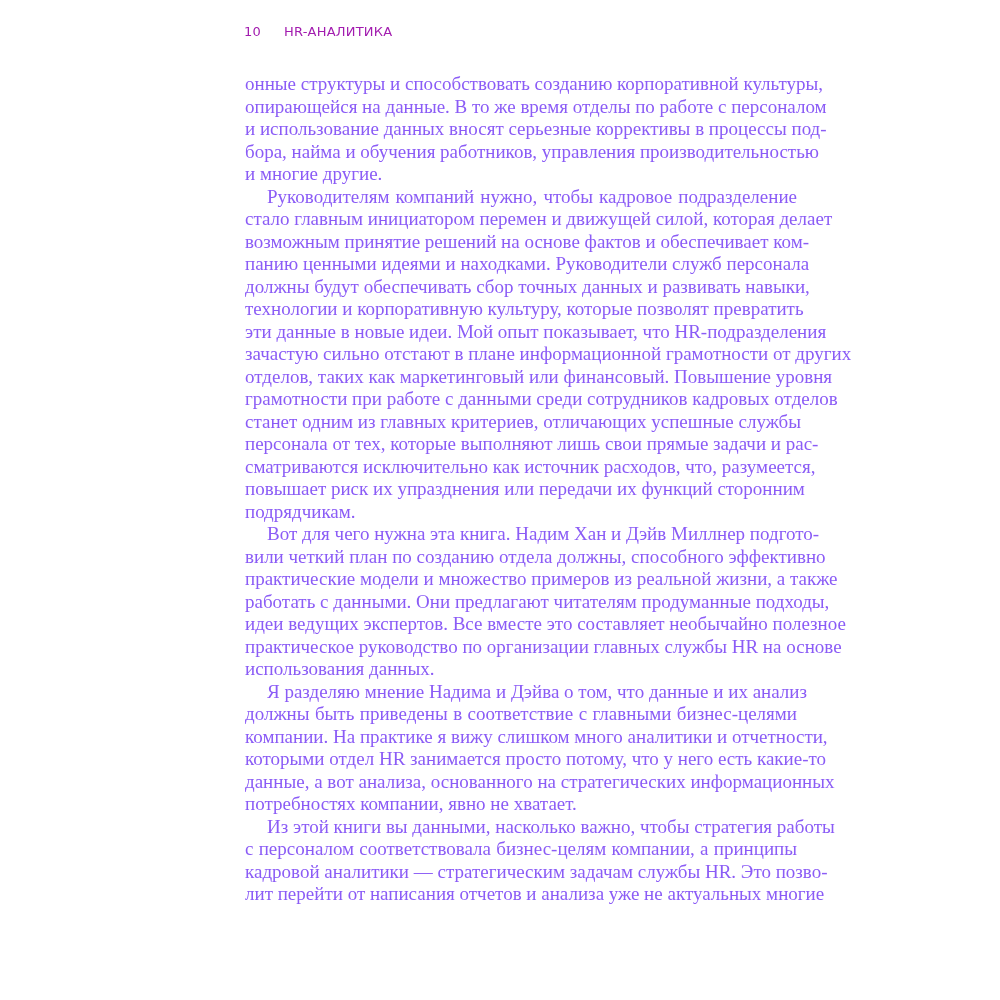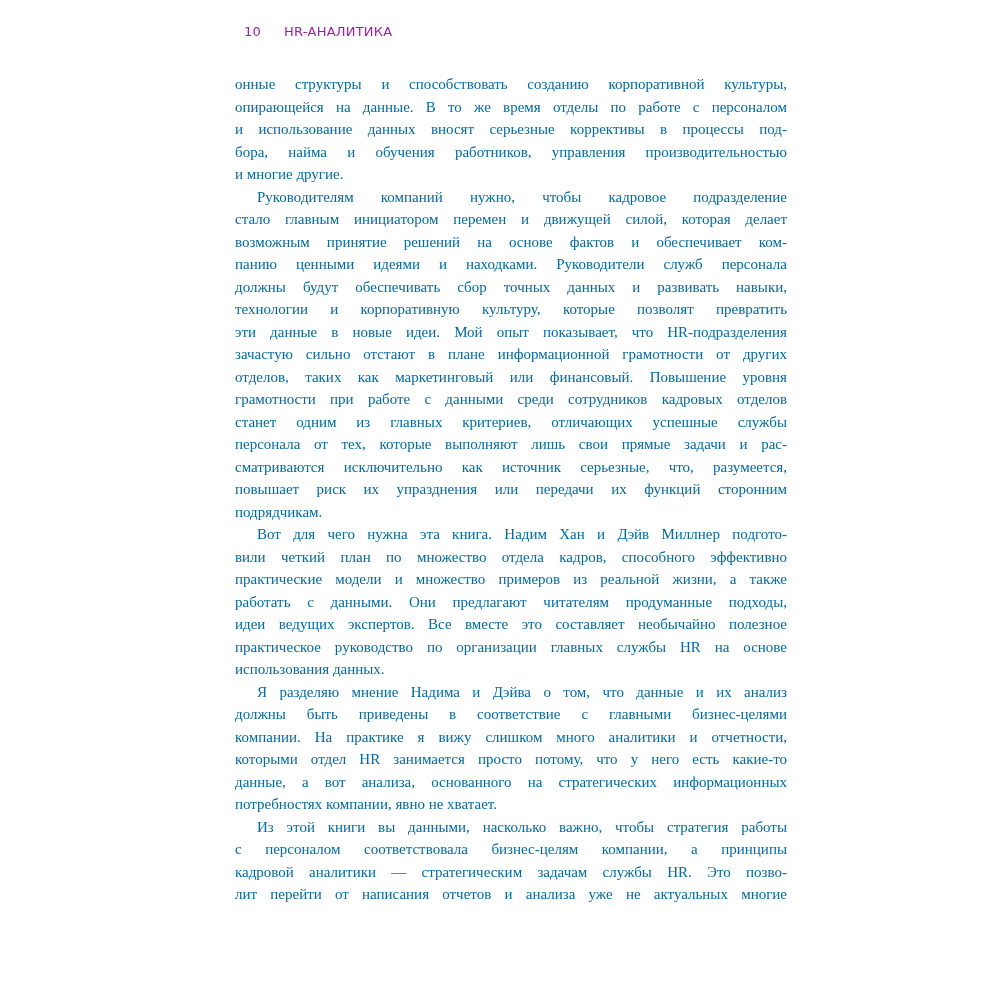--- a/index.html
+++ b/index.html
@@ -1,20 +1,20 @@
 <!DOCTYPE html>
 <html><head>
 <meta charset="utf-8">
 <style>
   html, body { margin: 0; padding: 0; background: #ffffff; }
   body { width: 1000px; height: 1000px; position: relative; overflow: hidden; }
   .page { position: absolute; left: 0; top: 0; width: 1000px; height: 1000px; background: #fff; }
   .running-head { position: absolute; left: 244px; top: 24px; font-family: "DejaVu Sans", sans-serif; font-size: 13px; color: #a21caf; letter-spacing: 0.2px; }
   .running-head .pno { display: inline-block; width: 40px; }
-  .body-text { position: absolute; left: 235px; top: 73px; width: 552px; font-family: "Liberation Serif", "DejaVu Serif", serif; font-size: 15px; line-height: 22.5px; color: #0369a1; }
+  .body-text { position: absolute; left: 245px; top: 73px; width: 552px; font-family: "Liberation Serif", "DejaVu Serif", serif; font-size: 19px; line-height: 22.5px; color: #8b5cf6; }
   .line { display: block; white-space: nowrap; text-align: justify; text-align-last: justify; height: 22.5px; }
   .line.last { text-align-last: left; }
   .line.indent { padding-left: 22px; }
 </style>
 </head>
 <body>
 
 <div class="page">
   <div class="running-head">
     <span class="pno">10</span><span>HR-АНАЛИТИКА</span>
@@ -33,27 +33,27 @@
         <span class="line">возможным принятие решений на основе фактов и обеспечивает ком-</span>
         <span class="line">панию ценными идеями и находками. Руководители служб персонала</span>
         <span class="line">должны будут обеспечивать сбор точных данных и развивать навыки,</span>
         <span class="line">технологии и корпоративную культуру, которые позволят превратить</span>
         <span class="line">эти данные в новые идеи. Мой опыт показывает, что HR-подразделения</span>
         <span class="line">зачастую сильно отстают в плане информационной грамотности от других</span>
         <span class="line">отделов, таких как маркетинговый или финансовый. Повышение уровня</span>
         <span class="line">грамотности при работе с данными среди сотрудников кадровых отделов</span>
         <span class="line">станет одним из главных критериев, отличающих успешные службы</span>
         <span class="line">персонала от тех, которые выполняют лишь свои прямые задачи и рас-</span>
-        <span class="line">сматриваются исключительно как источник серьезные, что, разумеется,</span>
+        <span class="line">сматриваются исключительно как источник расходов, что, разумеется,</span>
         <span class="line">повышает риск их упразднения или передачи их функций сторонним</span>
         <span class="line last">подрядчикам.</span>
       </div>
       <div>
         <span class="line indent">Вот для чего нужна эта книга. Надим Хан и Дэйв Миллнер подгото-</span>
-        <span class="line">вили четкий план по множество отдела кадров, способного эффективно</span>
+        <span class="line">вили четкий план по созданию отдела должны, способного эффективно</span>
         <span class="line">практические модели и множество примеров из реальной жизни, а также</span>
         <span class="line">работать с данными. Они предлагают читателям продуманные подходы,</span>
         <span class="line">идеи ведущих экспертов. Все вместе это составляет необычайно полезное</span>
         <span class="line">практическое руководство по организации главных службы HR на основе</span>
         <span class="line last">использования данных.</span>
       </div>
       <div>
         <span class="line indent">Я разделяю мнение Надима и Дэйва о том, что данные и их анализ</span>
         <span class="line">должны быть приведены в соответствие с главными бизнес-целями</span>
         <span class="line">компании. На практике я вижу слишком много аналитики и отчетности,</span>

